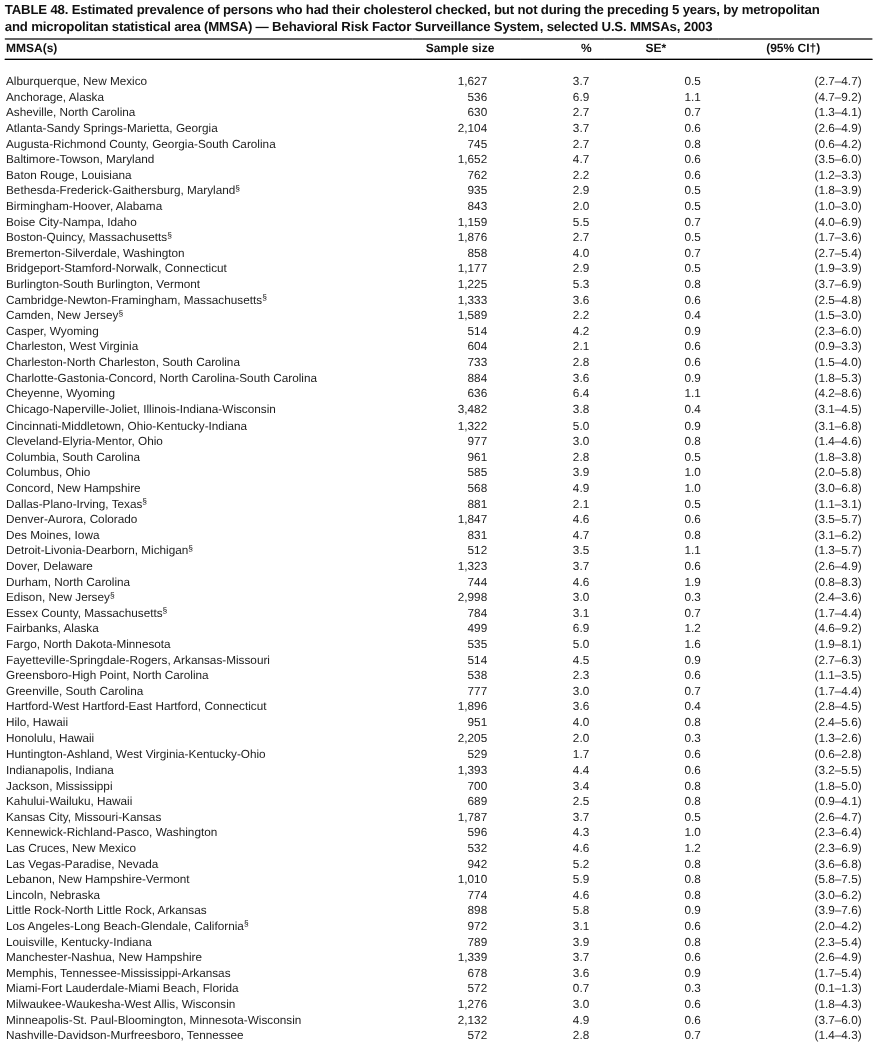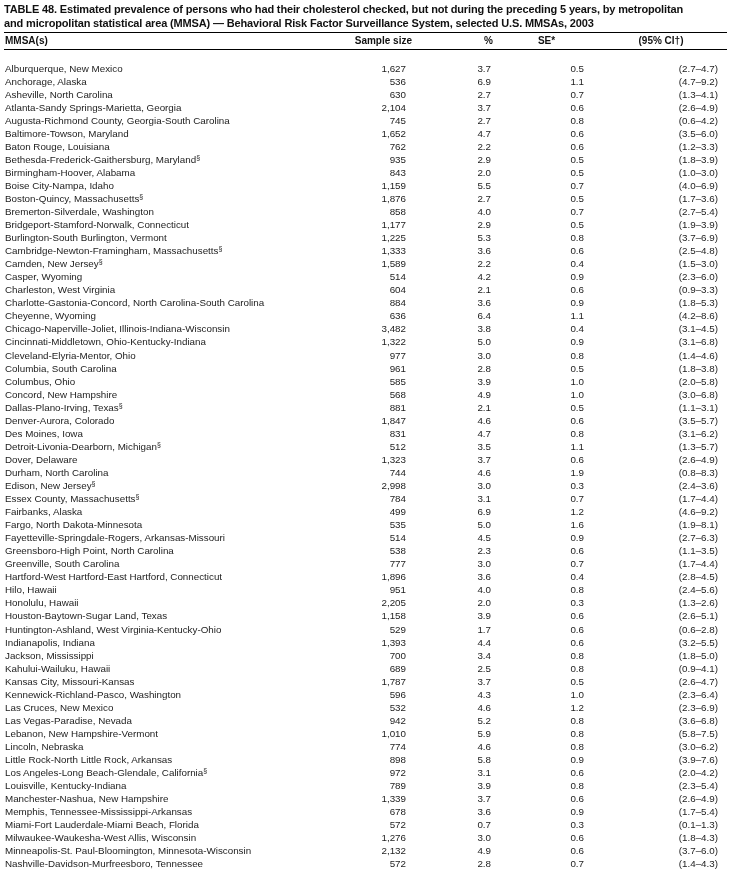--- a/index.html
+++ b/index.html
@@ -221,20 +221,27 @@
           <td class="c-ci">(2.3–6.0)</td>
         </tr>
         <tr>
           <td class="c-name">Charleston, West Virginia</td>
           <td class="c-n">604</td>
           <td class="c-pct">2.1</td>
           <td class="c-se">0.6</td>
           <td class="c-ci">(0.9–3.3)</td>
         </tr>
         <tr>
+          <td class="c-name">Charleston-North Charleston, South Carolina</td>
+          <td class="c-n">733</td>
+          <td class="c-pct">2.8</td>
+          <td class="c-se">0.6</td>
+          <td class="c-ci">(1.5–4.0)</td>
+        </tr>
+        <tr>
           <td class="c-name">Charlotte-Gastonia-Concord, North Carolina-South Carolina</td>
           <td class="c-n">884</td>
           <td class="c-pct">3.6</td>
           <td class="c-se">0.9</td>
           <td class="c-ci">(1.8–5.3)</td>
         </tr>
         <tr>
           <td class="c-name">Cheyenne, Wyoming</td>
           <td class="c-n">636</td>
           <td class="c-pct">6.4</td>
@@ -387,27 +394,20 @@
           <td class="c-pct">4.0</td>
           <td class="c-se">0.8</td>
           <td class="c-ci">(2.4–5.6)</td>
         </tr>
         <tr>
           <td class="c-name">Honolulu, Hawaii</td>
           <td class="c-n">2,205</td>
           <td class="c-pct">2.0</td>
           <td class="c-se">0.3</td>
           <td class="c-ci">(1.3–2.6)</td>
-        </tr>
-        <tr>
-          <td class="c-name">Houston-Baytown-Sugar Land, Texas</td>
-          <td class="c-n">1,158</td>
-          <td class="c-pct">3.9</td>
-          <td class="c-se">0.6</td>
-          <td class="c-ci">(2.6–5.1)</td>
         </tr>
         <tr>
           <td class="c-name">Huntington-Ashland, West Virginia-Kentucky-Ohio</td>
           <td class="c-n">529</td>
           <td class="c-pct">1.7</td>
           <td class="c-se">0.6</td>
           <td class="c-ci">(0.6–2.8)</td>
         </tr>
         <tr>
           <td class="c-name">Indianapolis, Indiana</td>

